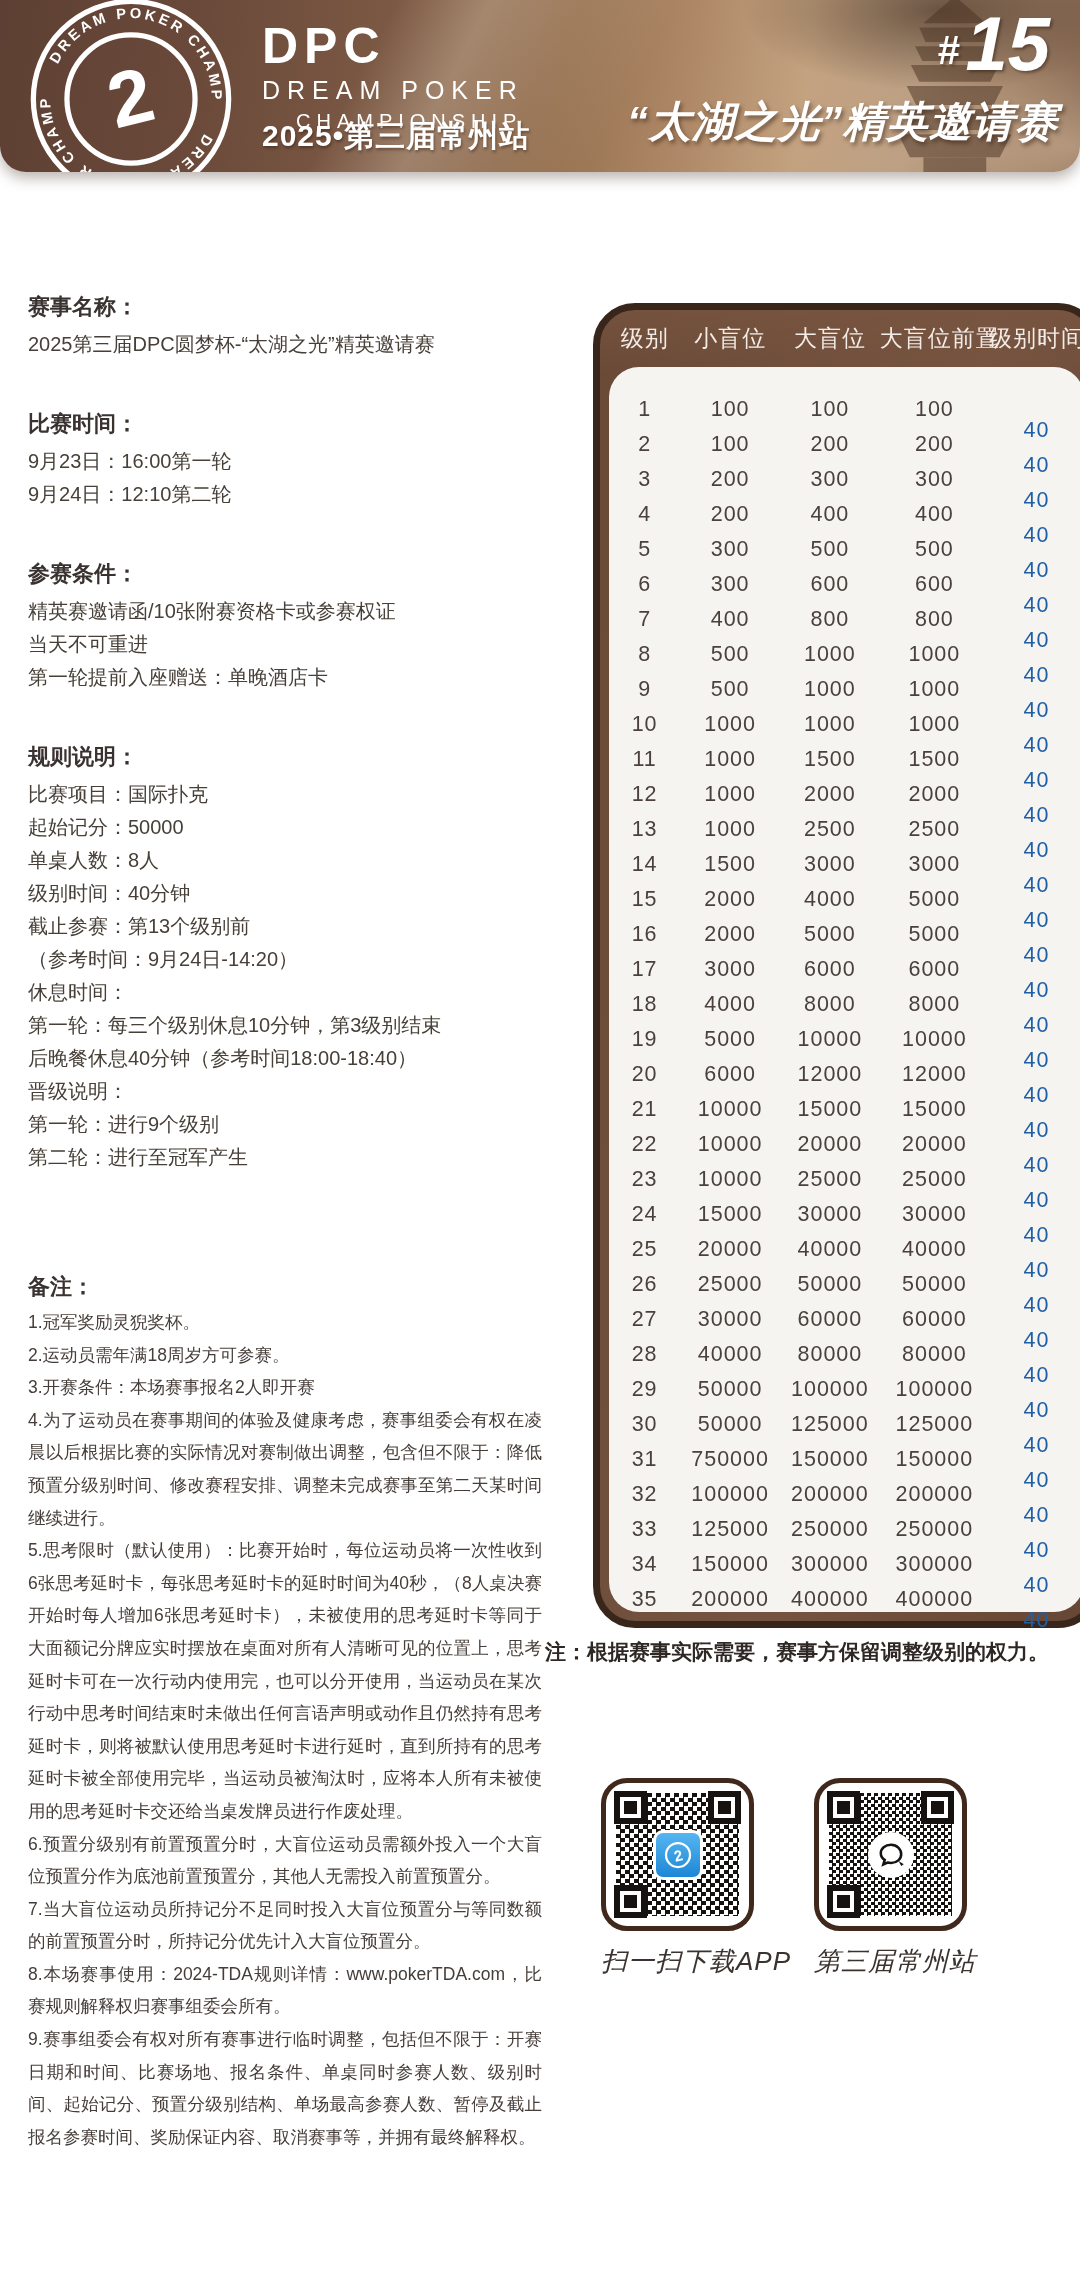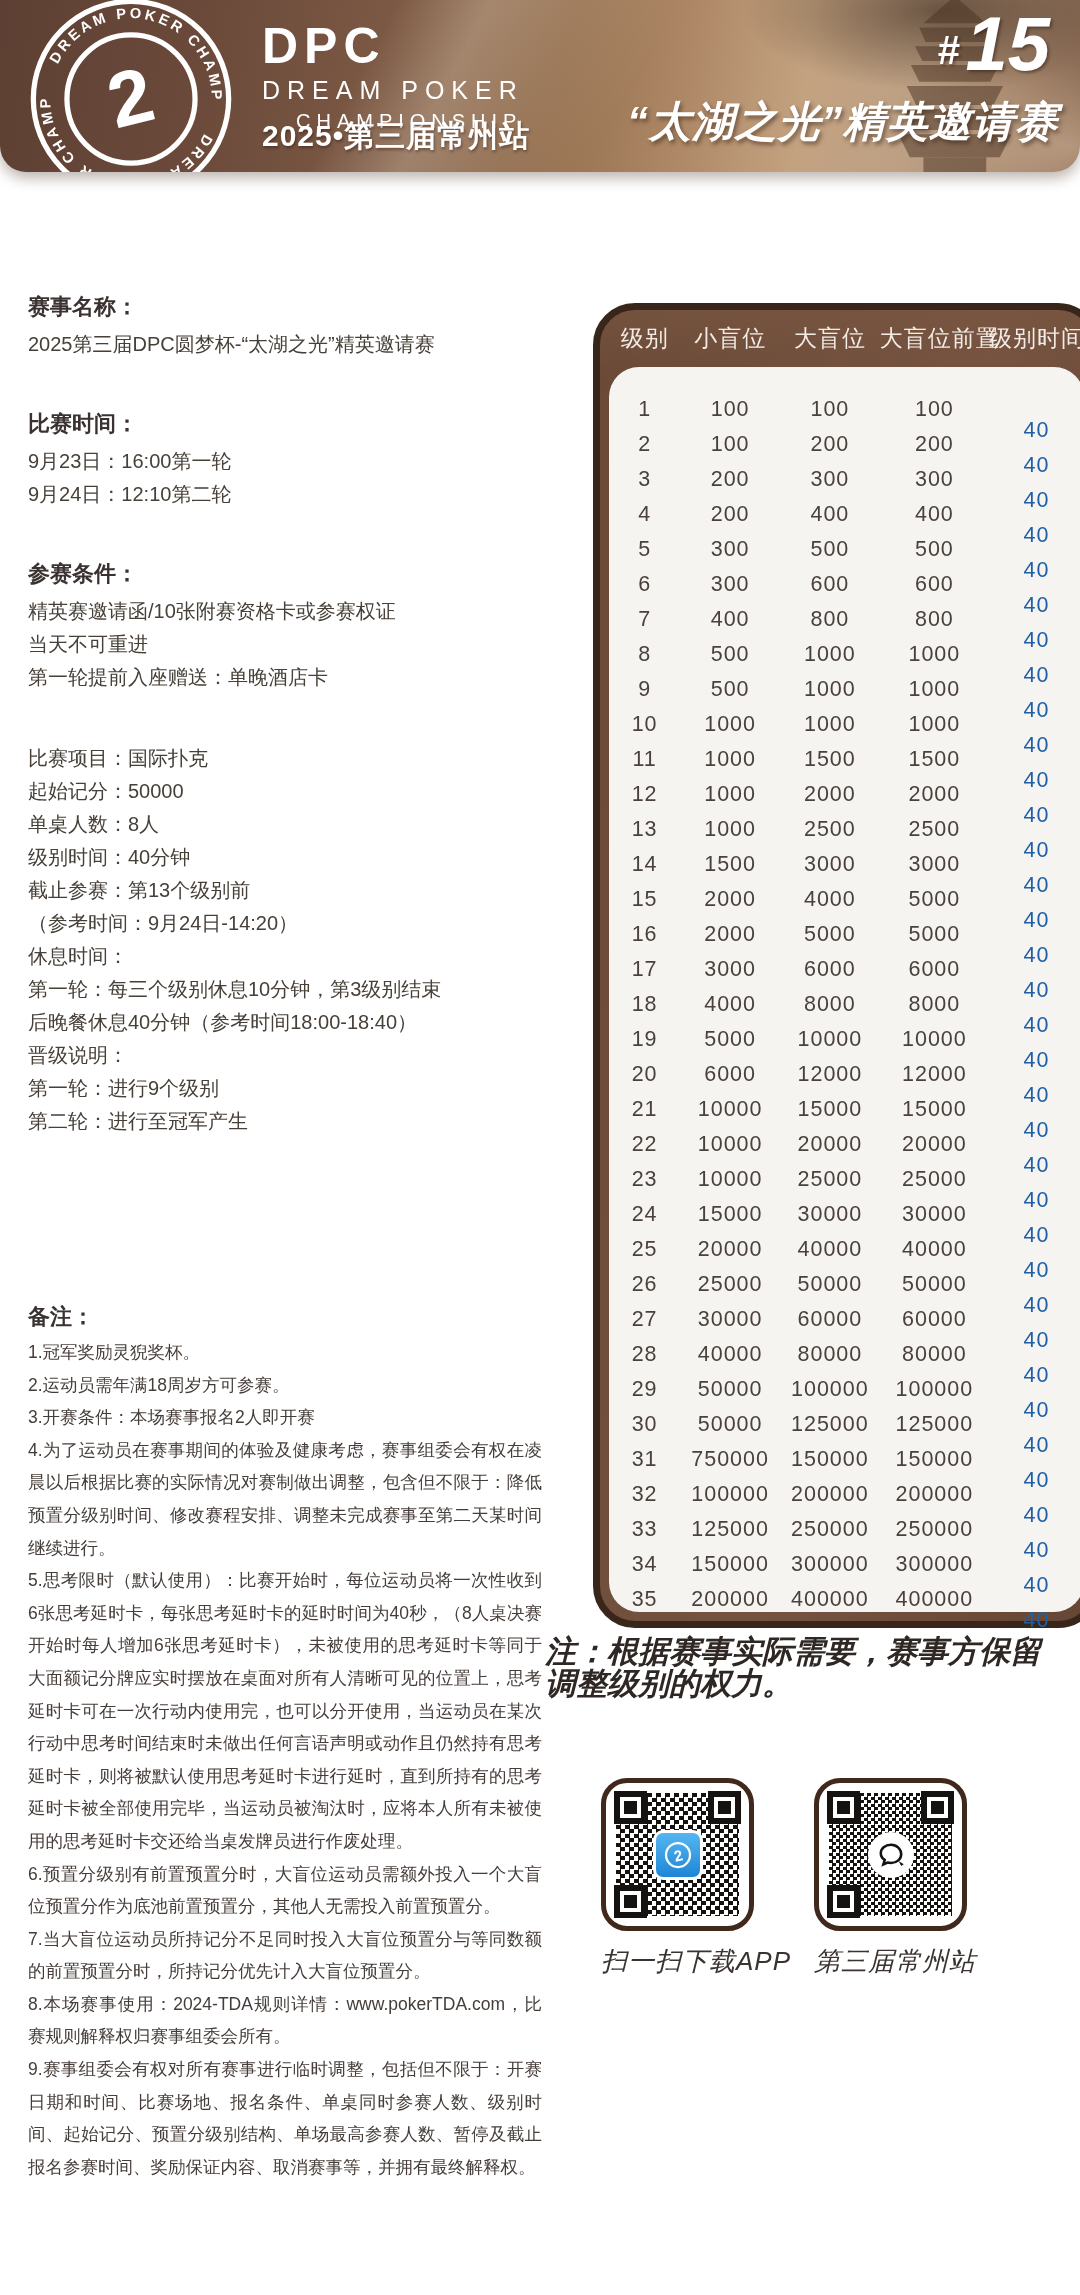--- a/index.html
+++ b/index.html
@@ -27,39 +27,39 @@
   .station{position:absolute;left:262px;top:116px;color:#fff;font-size:30px;font-weight:bold;letter-spacing:1px;text-shadow:1px 2px 3px rgba(40,20,10,.45);}
   .event-num{position:absolute;right:30px;top:4px;color:#fff;font-style:italic;font-weight:bold;display:flex;align-items:flex-start;text-shadow:2px 2px 3px rgba(40,20,10,.45);}
   .event-num .hash{font-size:40px;margin-top:24px;margin-right:6px;}
   .event-num .num{font-size:76px;line-height:80px;}
   .event-title{position:absolute;right:22px;top:94px;color:#fff;font-size:42px;font-weight:bold;font-style:italic;letter-spacing:1px;text-shadow:2px 3px 4px rgba(40,20,10,.5);}
   
   .left-col{position:absolute;left:28px;top:292px;width:508px;}
   .info-section{margin-bottom:48px;}
   .info-heading{font-size:22px;font-weight:bold;color:#3a3230;line-height:30px;margin-bottom:6px;}
   .info-line{font-size:20px;color:#474039;line-height:33px;white-space:nowrap;}
-  .notes{position:absolute;left:28px;top:1302px;width:514px;}
+  .notes{position:absolute;left:28px;top:1272px;width:514px;}
   .notes-heading{font-size:22px;font-weight:bold;color:#3a3230;line-height:30px;margin-bottom:4px;}
   .note-item{font-size:17.5px;color:#453d39;line-height:32.6px;text-align:justify;}
   
   .table-wrap{position:absolute;left:545px;top:303px;width:507px;padding-left:48px;}
   .blinds-table{
     border:7px solid #38261a;border-radius:42px;
     background:linear-gradient(180deg,#7a574294 , transparent 64px),
                linear-gradient(100deg,#6a4a37,#755340 55%,#664634);
     background-color:#6d4c39;
     padding:0 9px 9px 9px;box-sizing:border-box;
   }
   .tbl-head{display:grid;grid-template-columns:15% 21% 21% 23% 20%;height:57px;align-items:center;}
   .tbl-head .hcell{color:#f3ece6;font-size:23px;text-align:center;letter-spacing:1px;white-space:nowrap;}
   .tbl-body{background:#f5f4f1;border-radius:30px;padding:9px 0 11px 0;}
   .tbl-row{display:grid;grid-template-columns:15% 21% 21% 23% 20%;height:35px;align-items:center;}
   .cell{font-size:21.5px;color:#4a413c;text-align:center;letter-spacing:1px;font-weight:400;}
   .cell.time{color:var(--time-blue,#1f5fa8);margin-top:42px;}
-  .table-note{position:absolute;left:545px;top:1636px;width:512px;font-size:31px;font-weight:bold;color:#2e2724;line-height:32px;font-style:italic;}
+  .table-note{position:absolute;left:545px;top:1636px;width:512px;font-size:21px;font-weight:bold;color:#2e2724;line-height:32px;}
   
   .qr-box{position:absolute;width:153px;height:153px;border:5px solid #40291c;border-radius:26px;background:#fff;box-sizing:border-box;padding:10px;}
   .qr-box.app{left:601px;top:1778px;}
   .qr-box.wechat{left:814px;top:1778px;}
   .qr-pattern{position:relative;width:100%;height:100%;
     background:
       repeating-conic-gradient(#161210 0 25%, #ffffff 0 50%);
     background-size:9px 9px;}
   .qr-pattern.fine{background-size:7px 7px;}
   .finder{position:absolute;width:33px;height:33px;border:6px solid #161210;box-sizing:border-box;background:#fff;}
@@ -134,20 +134,21 @@
         <div class="info-line">9月23日：16:00第一轮</div>
         <div class="info-line">9月24日：12:10第二轮</div>
       </div>
       <div class="info-section">
         <div class="info-heading">参赛条件：</div>
         <div class="info-line">精英赛邀请函/10张附赛资格卡或参赛权证</div>
         <div class="info-line">当天不可重进</div>
         <div class="info-line">第一轮提前入座赠送：单晚酒店卡</div>
       </div>
       <div class="info-section">
+        <div class="info-heading">规则说明：</div>
         <div class="info-line">比赛项目：国际扑克</div>
         <div class="info-line">起始记分：50000</div>
         <div class="info-line">单桌人数：8人</div>
         <div class="info-line">级别时间：40分钟</div>
         <div class="info-line">截止参赛：第13个级别前</div>
         <div class="info-line">（参考时间：9月24日-14:20）</div>
         <div class="info-line">休息时间：</div>
         <div class="info-line">第一轮：每三个级别休息10分钟，第3级别结束</div>
         <div class="info-line">后晚餐休息40分钟（参考时间18:00-18:40）</div>
         <div class="info-line">晋级说明：</div>

